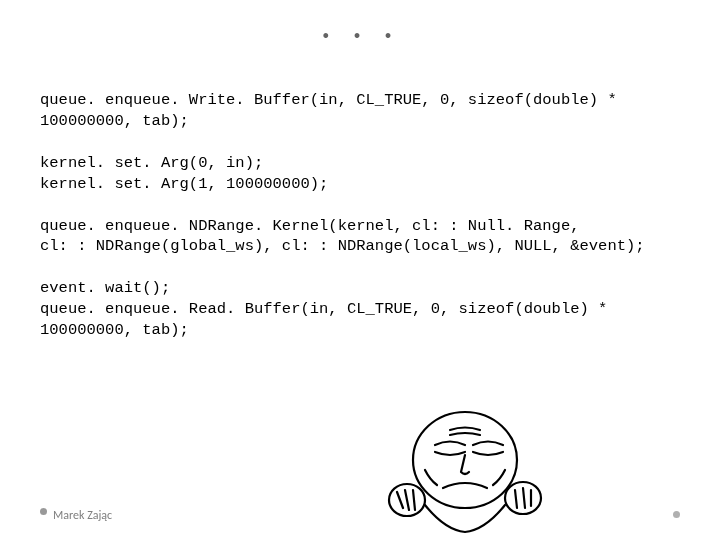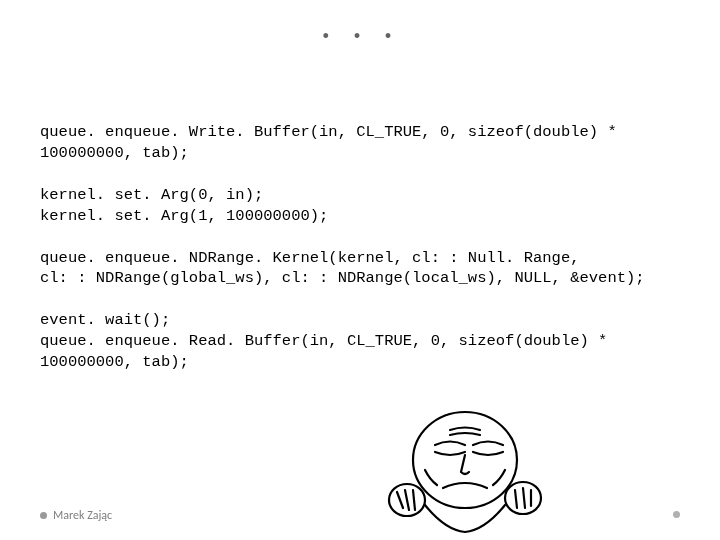--- a/index.html
+++ b/index.html
@@ -32,30 +32,29 @@
   .code-block {
     position: absolute;
     top: 90px;
     left: 40px;
     right: 40px;
     font-family: "Consolas", "Courier New", monospace;
     font-size: 15.5px;
     line-height: 1.35;
     color: #000000;
     white-space: pre-wrap;
-    margin-top: 32px;
   }
   .footer {
     position: absolute;
     bottom: 18px;
     left: 40px;
     font-size: 12px;
     color: #808080;
     display: flex;
-    align-items: center;
+    align-items: flex-start;
     gap: 6px;
   }
   .footer .bullet {
     width: 7px;
     height: 7px;
     background: #999;
     border-radius: 50%;
     display: inline-block;
   }
   .footer-right {

